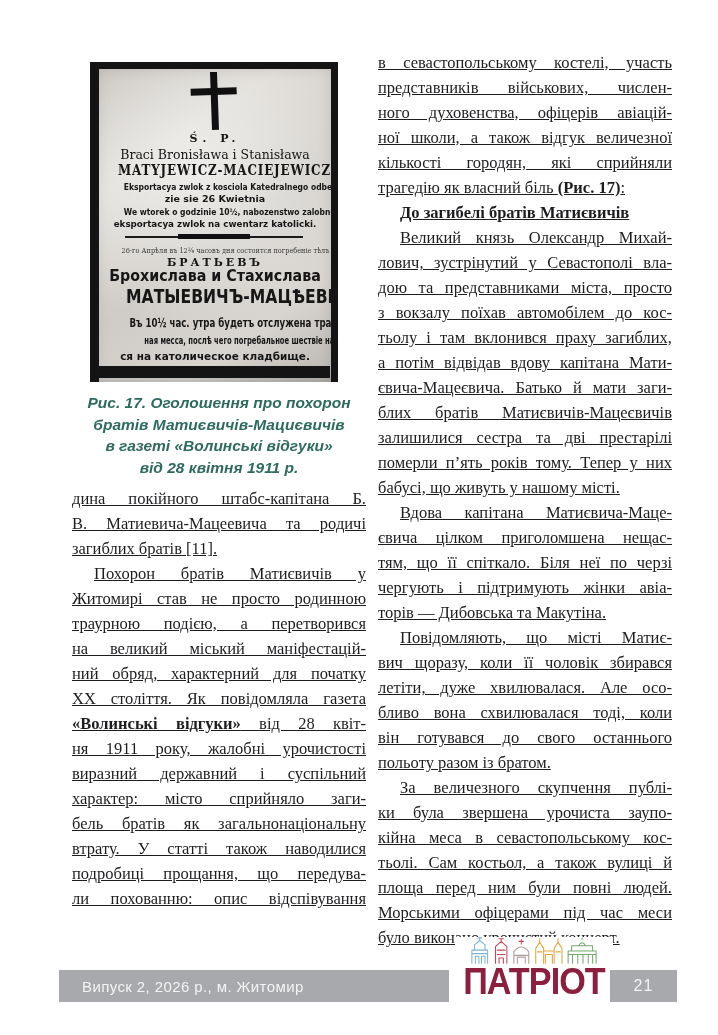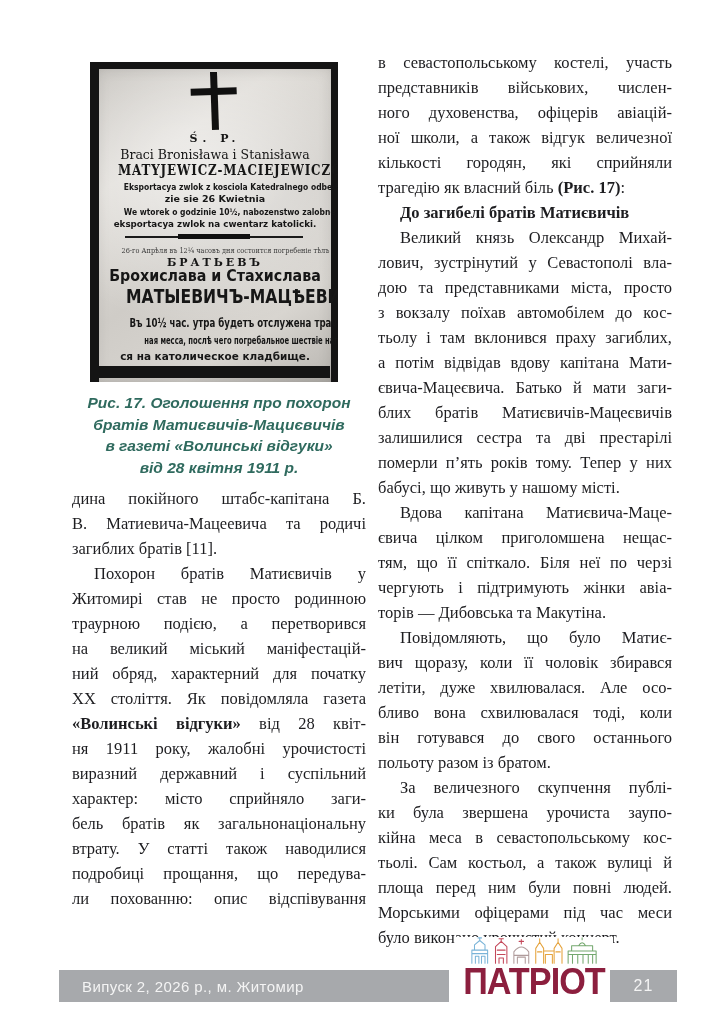--- a/index.html
+++ b/index.html
@@ -48,21 +48,21 @@
 
   
   .caption {
     position:absolute; left:72px; top:392px; width:294px;
     text-align:center; font-family:"Liberation Sans", sans-serif;
     font-style:italic; font-weight:bold; font-size:15.5px; line-height:21.5px;
     color:var(--caption-green, #2f6a5e);
   }
 
   
-  .col { position:absolute; width:294px; font-size:16.5px; line-height:25px; }
+  .col { position:absolute; width:294px; font-size:16.5px; line-height:25px;text-decoration:underline; }
   .col-left  { left:72px;  top:486px; }
   .col-right { left:378px; top:50px;  }
   .line { text-align:justify; text-align-last:justify; }
   .line.lastline { text-align-last:left; }
   .line.indent { text-indent:22px; }
   .para.heading .line { font-weight:bold; }
   .b { font-weight:bold; }
 
   
   .fbar { position:absolute; top:970px; height:32px; background:var(--footer-bar-gray,#a7a9ac);
@@ -168,21 +168,21 @@
       <div class="line lastline"><span>бабусі, що живуть у нашому місті.</span></div>
     </div>
     <div class="para">
       <div class="line indent"><span>Вдова капітана Матиєвича-Маце-</span></div>
       <div class="line"><span>євича цілком приголомшена нещас-</span></div>
       <div class="line"><span>тям, що її спіткало. Біля неї по черзі</span></div>
       <div class="line"><span>чергують і підтримують жінки авіа-</span></div>
       <div class="line lastline"><span>торів — Дибовська та Макутіна.</span></div>
     </div>
     <div class="para">
-      <div class="line indent"><span>Повідомляють, що було Матиє-</span></div>
+      <div class="line indent"><span>Повідомляють, що місті Матиє-</span></div>
       <div class="line"><span>вич щоразу, коли її чоловік збирався</span></div>
       <div class="line"><span>летіти, дуже хвилювалася. Але осо-</span></div>
       <div class="line"><span>бливо вона схвилювалася тоді, коли</span></div>
       <div class="line"><span>він готувався до свого останнього</span></div>
       <div class="line lastline"><span>польоту разом із братом.</span></div>
     </div>
     <div class="para">
       <div class="line indent"><span>За величезного скупчення публі-</span></div>
       <div class="line"><span>ки була звершена урочиста заупо-</span></div>
       <div class="line"><span>кійна меса в севастопольському кос-</span></div>

